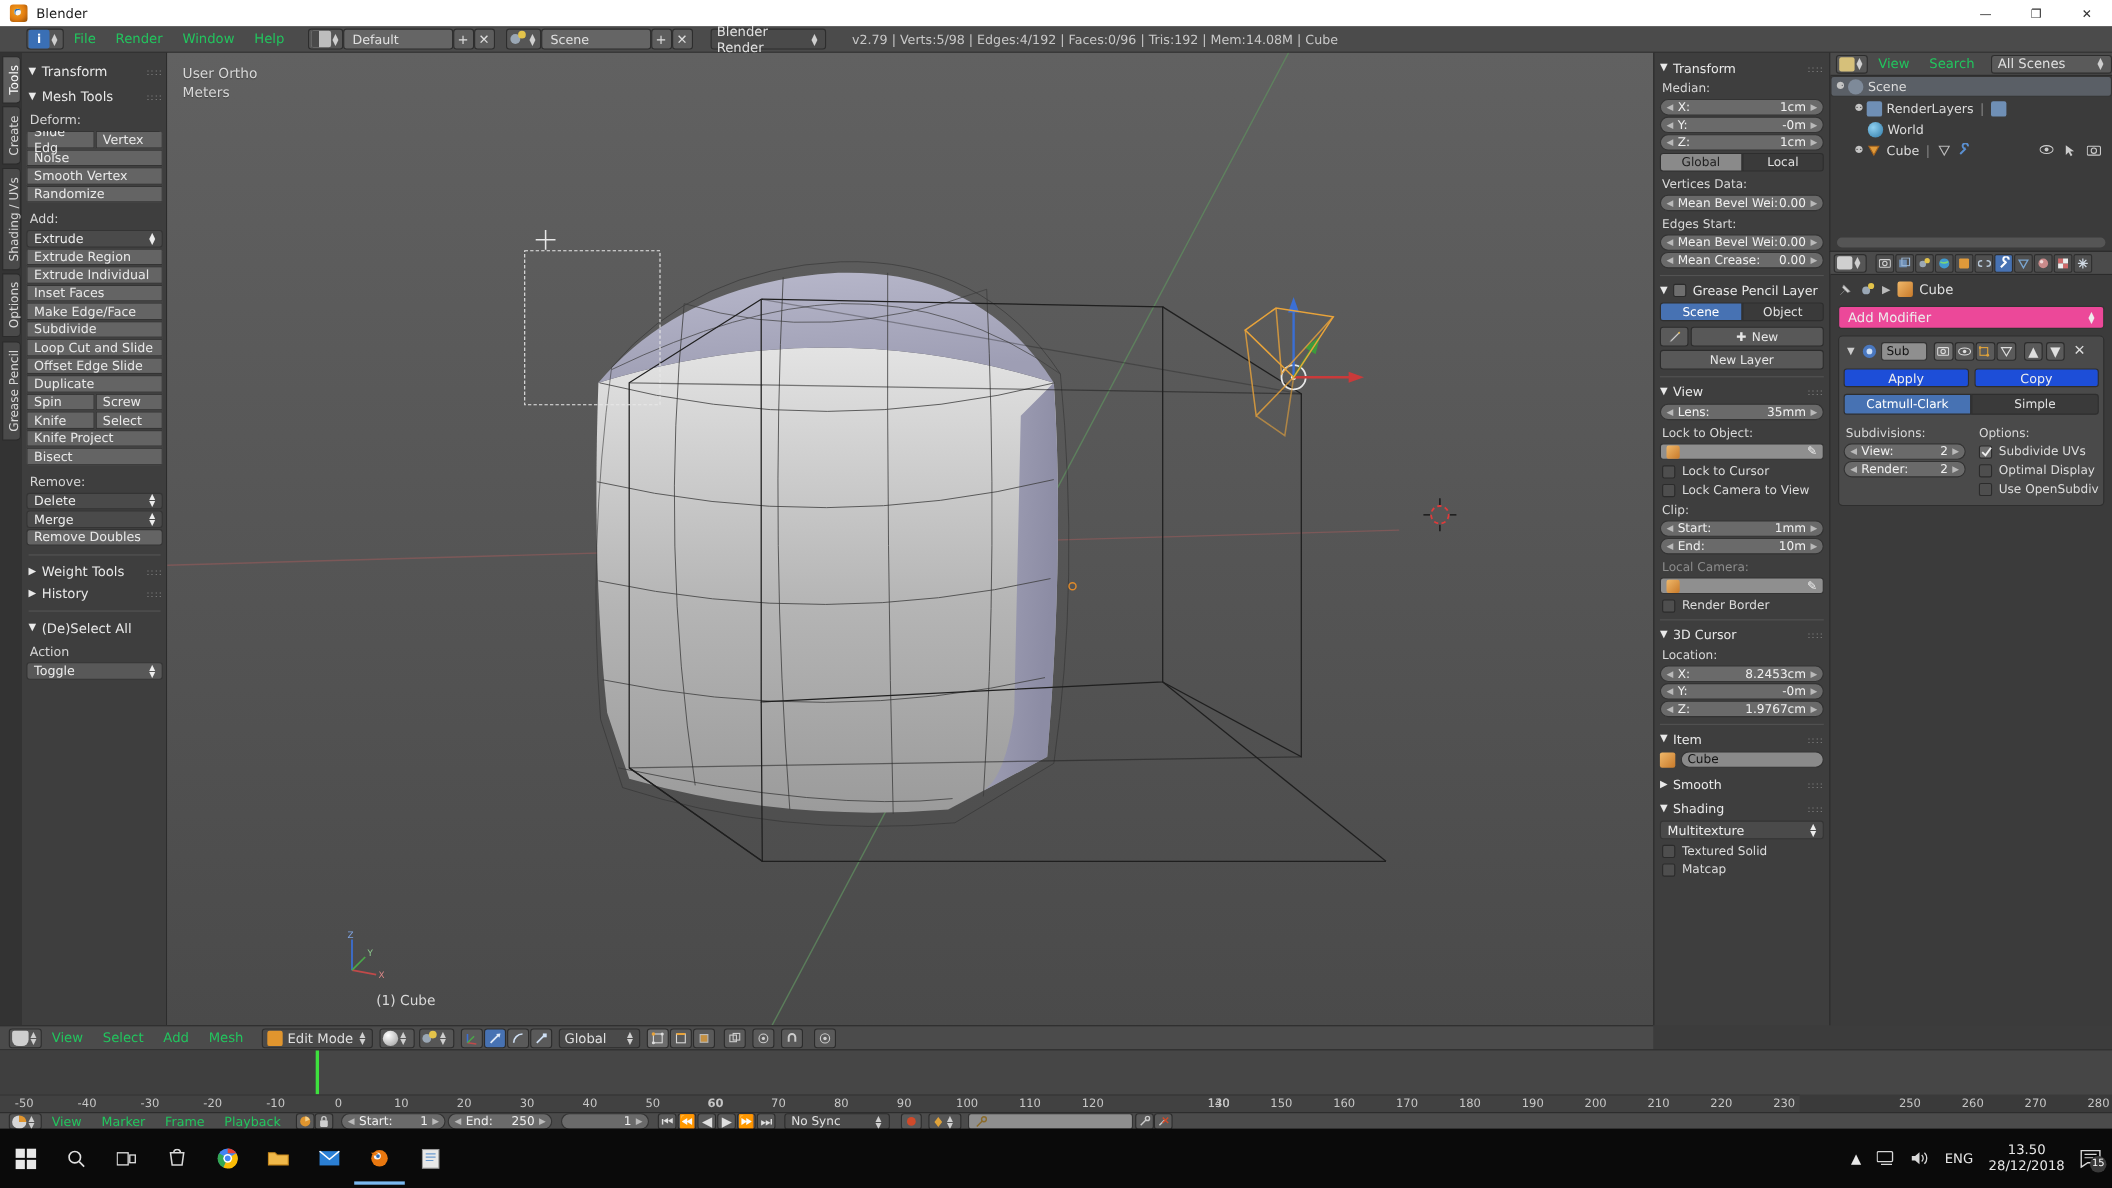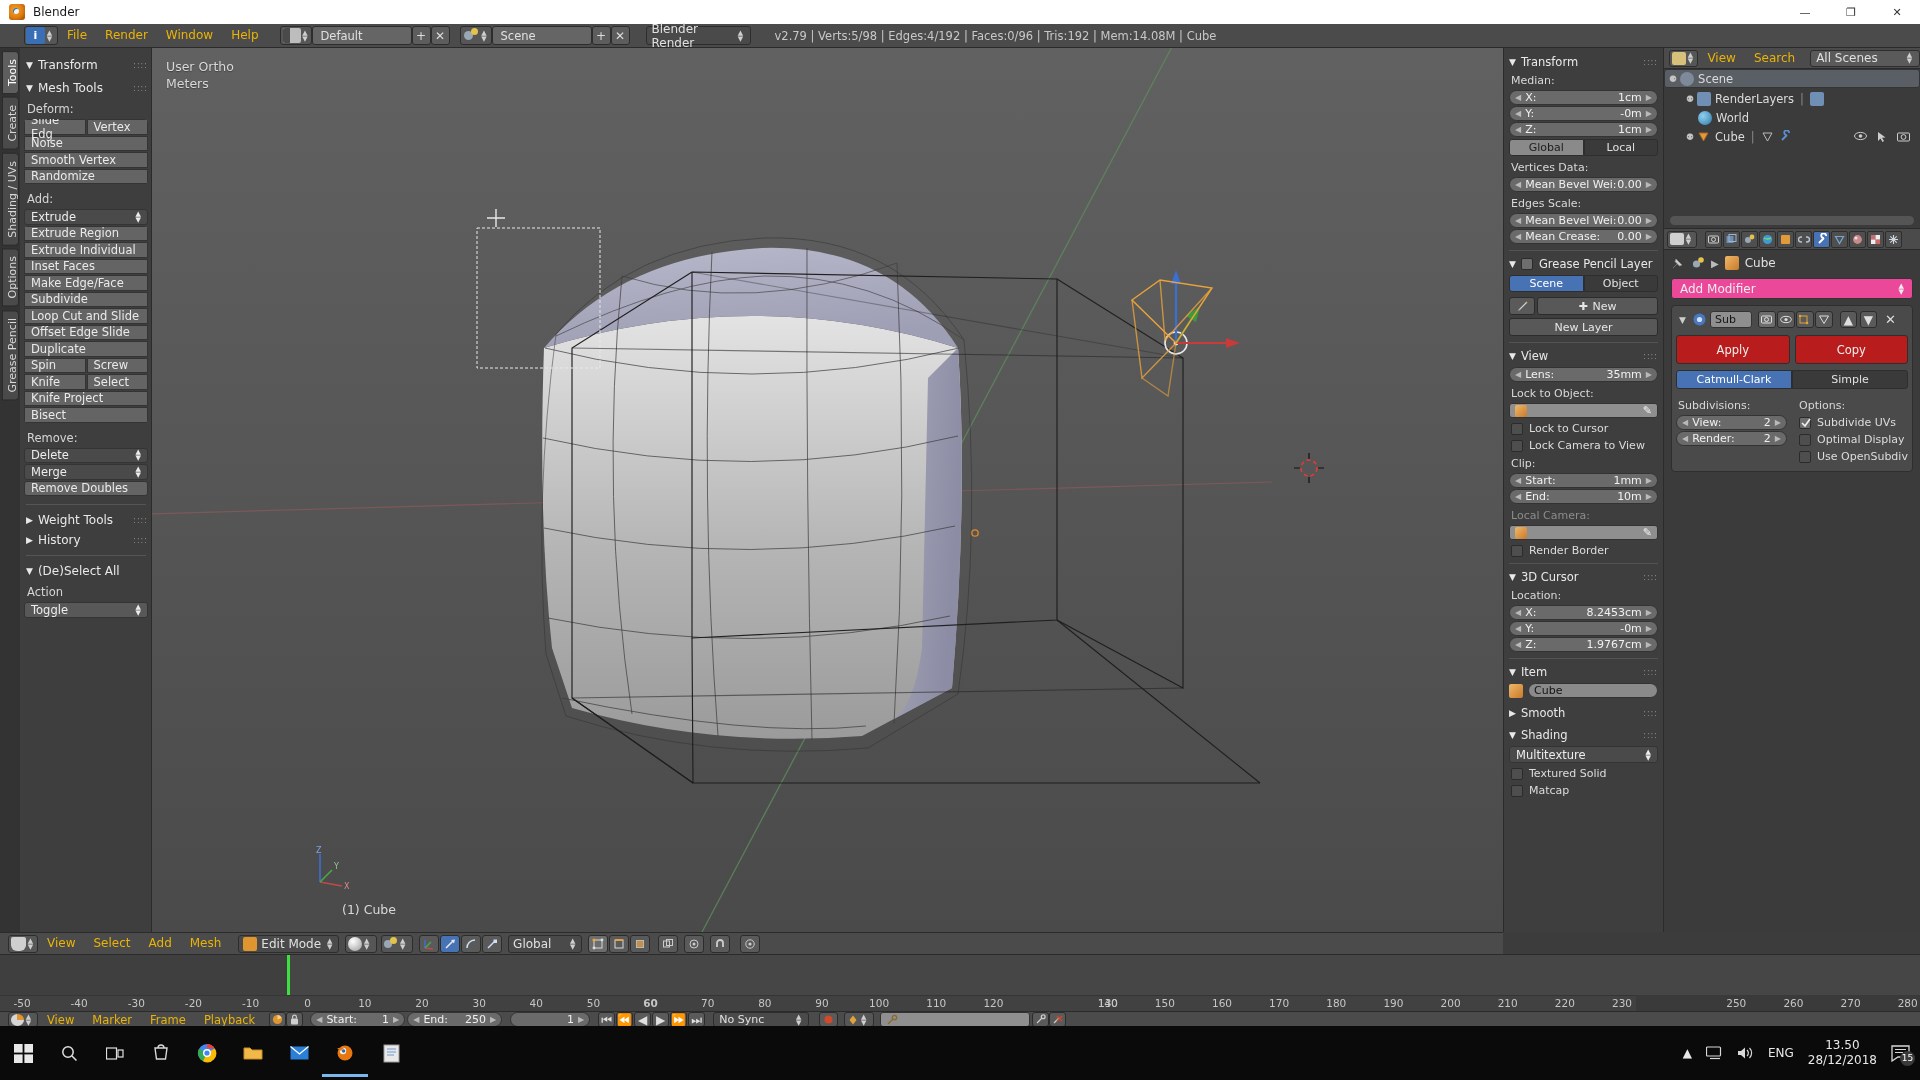--- a/index.html
+++ b/index.html
@@ -13,21 +13,21 @@
   #titlebar { height:24px; background:#ffffff; display:flex; align-items:center;
               color:#1a1a1a; font-size:12px; }
   #titlebar .app-ico { width:16px;height:16px;margin:0 8px 0 9px;border-radius:3px;
       background:radial-gradient(circle at 40% 40%,#f5a623 0%,#e07b10 55%,#8a4a05 100%);
       position:relative;}
   #titlebar .app-ico:after{content:"";position:absolute;left:4px;top:4px;width:6px;height:6px;
       border-radius:50%;background:#f5f5f5;box-shadow:inset 1px 1px 0 #2b6fb5;}
   #titlebar .win-btns { margin-left:auto; display:flex; height:24px; }
   #titlebar .win-btns div { width:46px;height:24px;display:flex;align-items:center;
       justify-content:center;font-size:11px;color:#333; }
-  .mi { padding:0 9px; font-size:12px; color:#eab308; line-height:23px; cursor:default;}
+  .mi { padding:0 9px; font-size:12px; color:#22c55e; line-height:23px; cursor:default;}
   .btn { background:#585858; border:1px solid #2c2c2c; border-radius:3px;
          display:flex;align-items:center;justify-content:center; font-size:11px;
          color:#e6e6e6; cursor:pointer; height:18px;}
   .ico-box { width:20px;height:18px;background:#5a5a5a;border:1px solid #2c2c2c;
              border-radius:3px;display:flex;align-items:center;justify-content:center;}
   .spin { width:9px;height:17px;display:flex;flex-direction:column;align-items:center;
           justify-content:center;font-size:7px;line-height:6px;color:#cfcfcf;}
 
   
   #infobar{ position:absolute; top:24px; left:0; width:1920px; height:24px;
@@ -118,21 +118,21 @@
 
   
   #props{ position:absolute; top:228px; left:1663px; width:257px; height:704px;
           background:#3b3b3b; border-left:1px solid #2b2b2b; border-top:1px solid #2b2b2b;}
   #prophdr{height:21px;background:#4b4b4b;display:flex;align-items:center;gap:1px;
            padding:0 3px;border-bottom:1px solid #2b2b2b;}
   .ptab{width:17px;height:17px;border-radius:2px;background:#4f4f4f;border:1px solid #2e2e2e;
         display:flex;align-items:center;justify-content:center;font-size:9px;}
   .ptab.act{background:#4772b3;}
   .pbody{padding:6px 7px;}
-  .pbtn{height:29px;background:#b91c1c;border:1px solid #2e2e2e;border-radius:3px;
+  .pbtn{height:17px;background:#1d4ed8;border:1px solid #2e2e2e;border-radius:3px;
         display:flex;align-items:center;justify-content:center;font-size:11.5px;color:#eee;}
   .modbox{border:1px solid #2e2e2e;border-radius:4px;background:#4a4a4a;margin-top:6px;padding:4px;}
   .modhdr{display:flex;align-items:center;gap:3px;height:19px;}
 
   
   #timeline{ position:absolute; top:954px; left:0; width:1920px; height:72px;
              background:#3a3a3a; border-top:1px solid #2b2b2b;}
   #tlgraph{position:absolute;top:0;left:0;width:1920px;height:40px;background:#464646;}
   #tlplayed{position:absolute;top:0;left:0;width:288px;height:40px;background:#3f3f3f;}
   #tlcursor{position:absolute;top:0;left:287px;width:3px;height:40px;background:#3ee03e;}
@@ -584,21 +584,21 @@
     <div class="off" style="background:#8a8a8a;color:#1e1e1e;">Global</div>
     <div class="off">Local</div>
   </div>
   <div class="nlbl">Vertices Data:</div>
   <div class="nfld">
     <span class="lt">◀</span>
     <span class="lab">Mean Bevel Wei:</span>
     <span class="val">0.00</span>
     <span class="rt">▶</span>
   </div>
-  <div class="nlbl">Edges Scale:</div>
+  <div class="nlbl">Edges Start:</div>
   <div class="nfld">
     <span class="lt">◀</span>
     <span class="lab">Mean Bevel Wei:</span>
     <span class="val">0.00</span>
     <span class="rt">▶</span>
   </div>
   <div class="nfld">
     <span class="lt">◀</span>
     <span class="lab">Mean Crease:</span>
     <span class="val">0.00</span>

